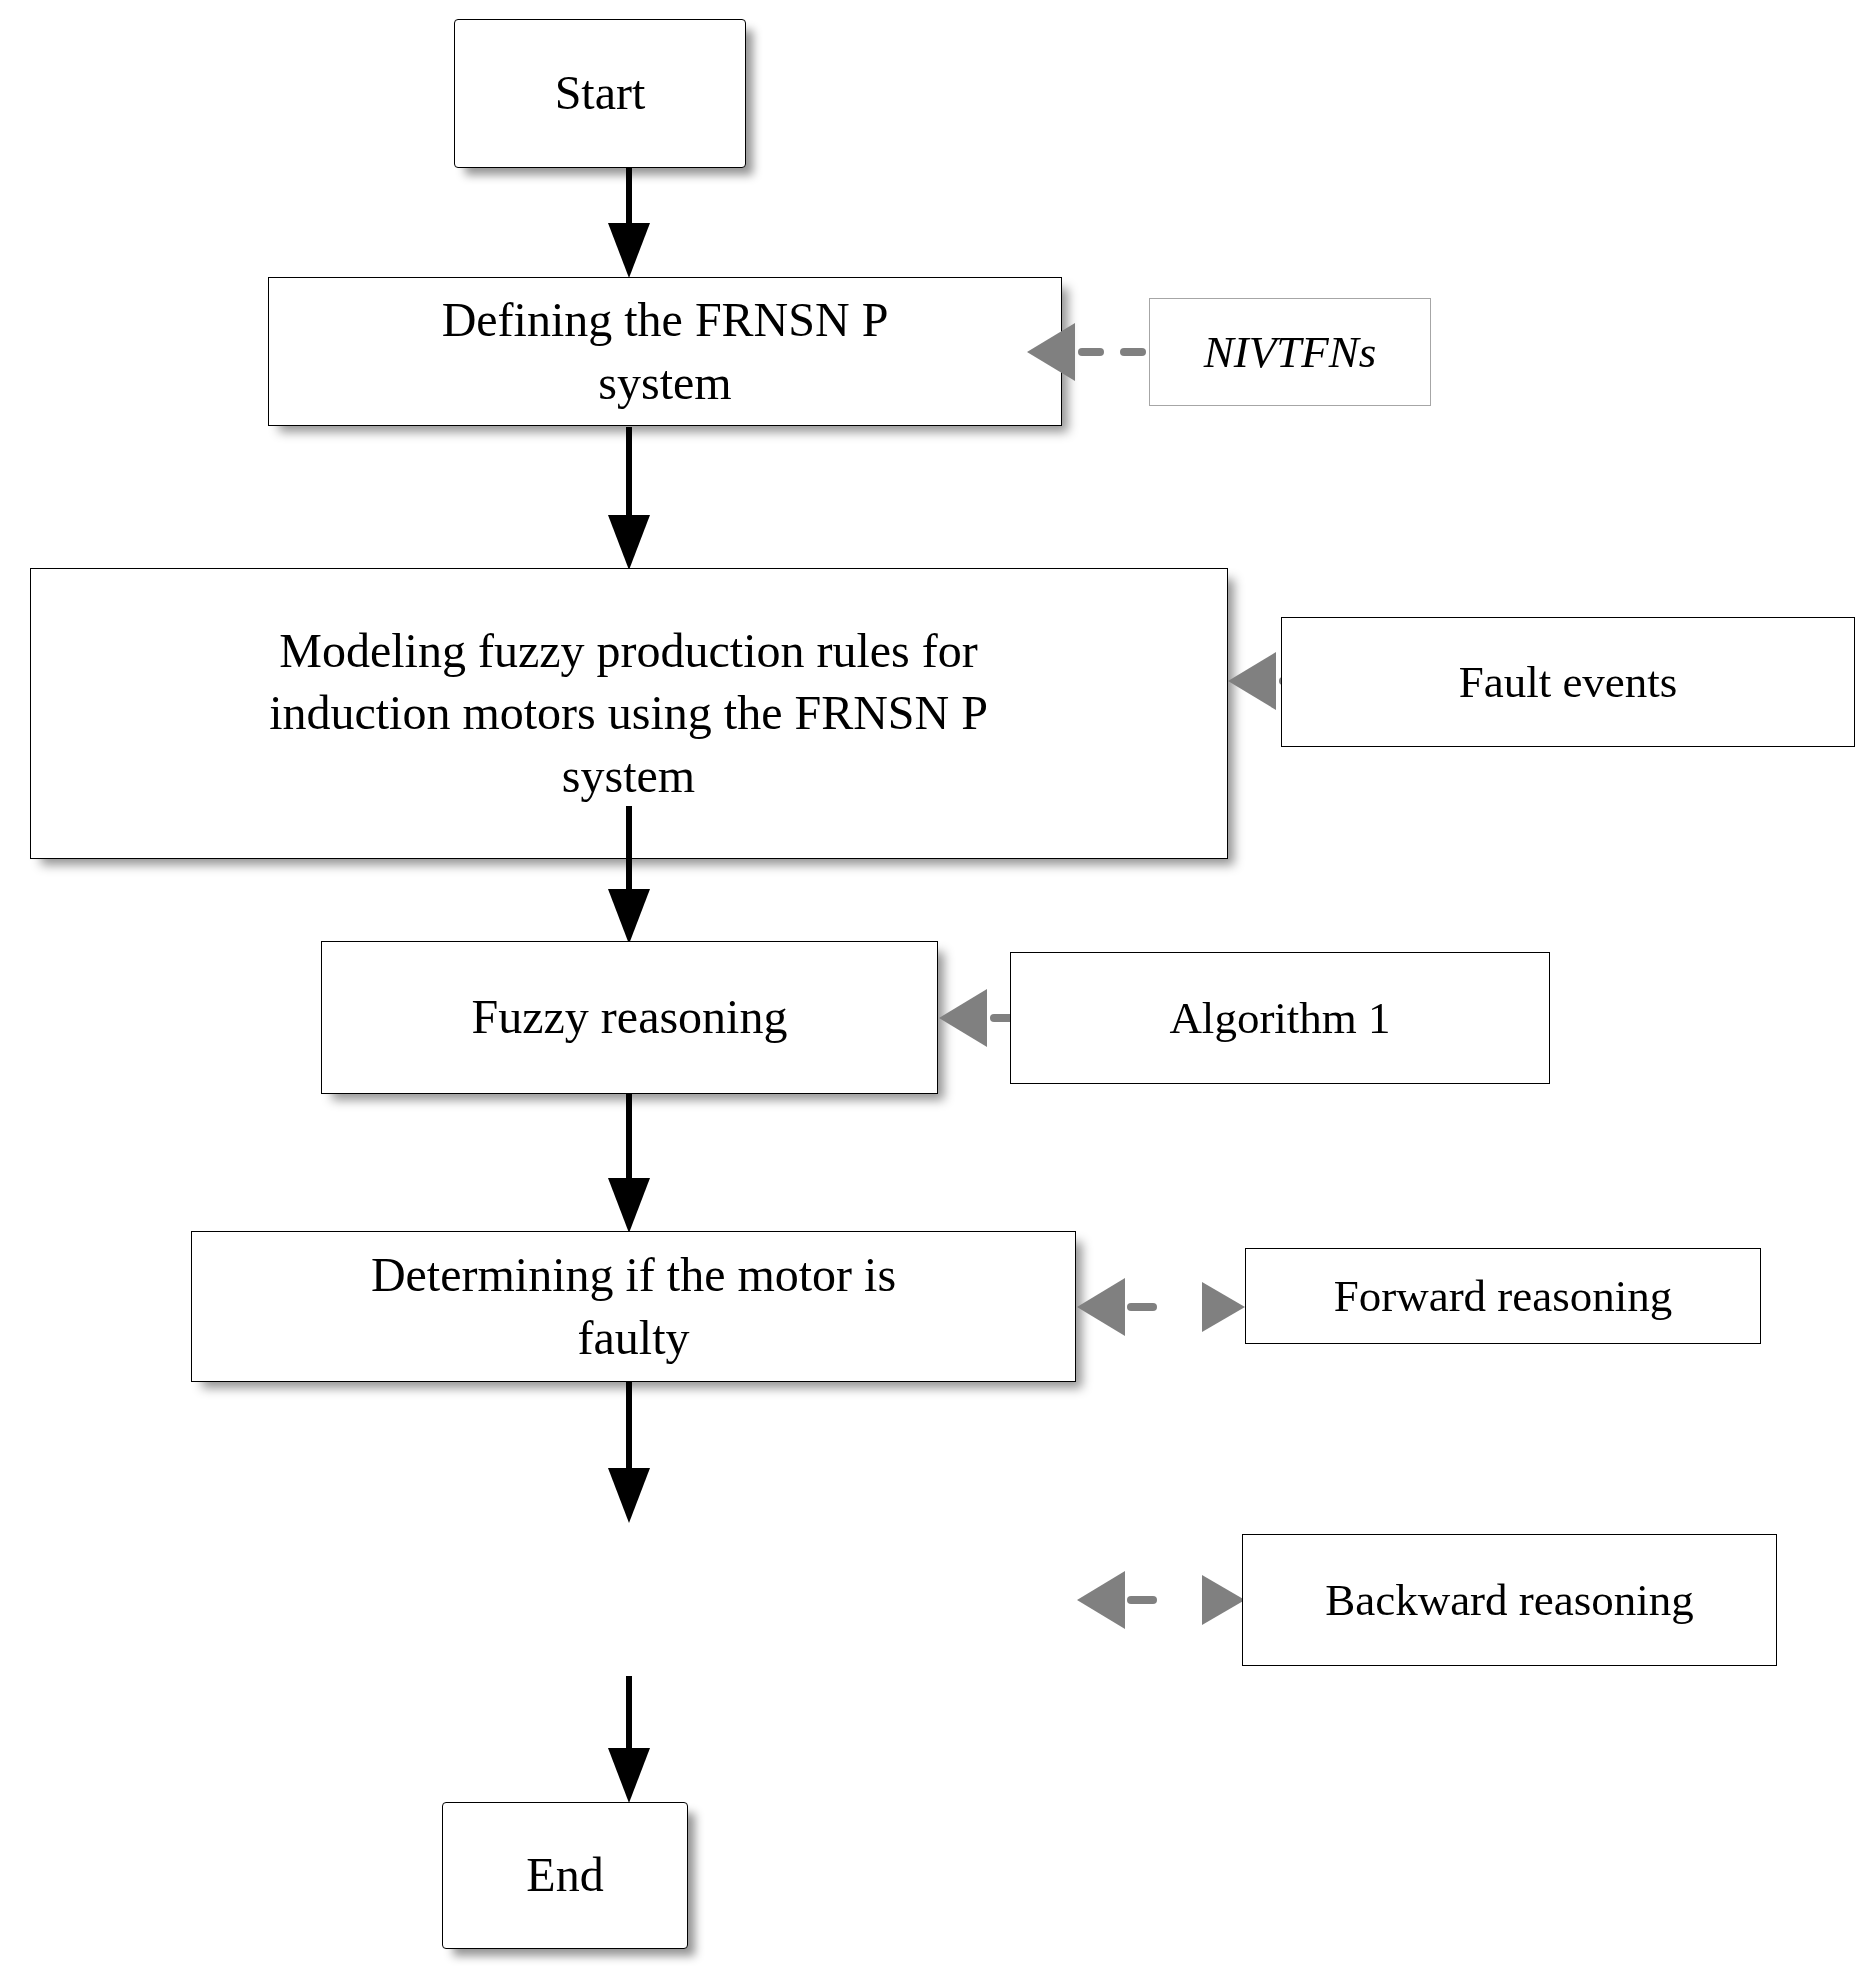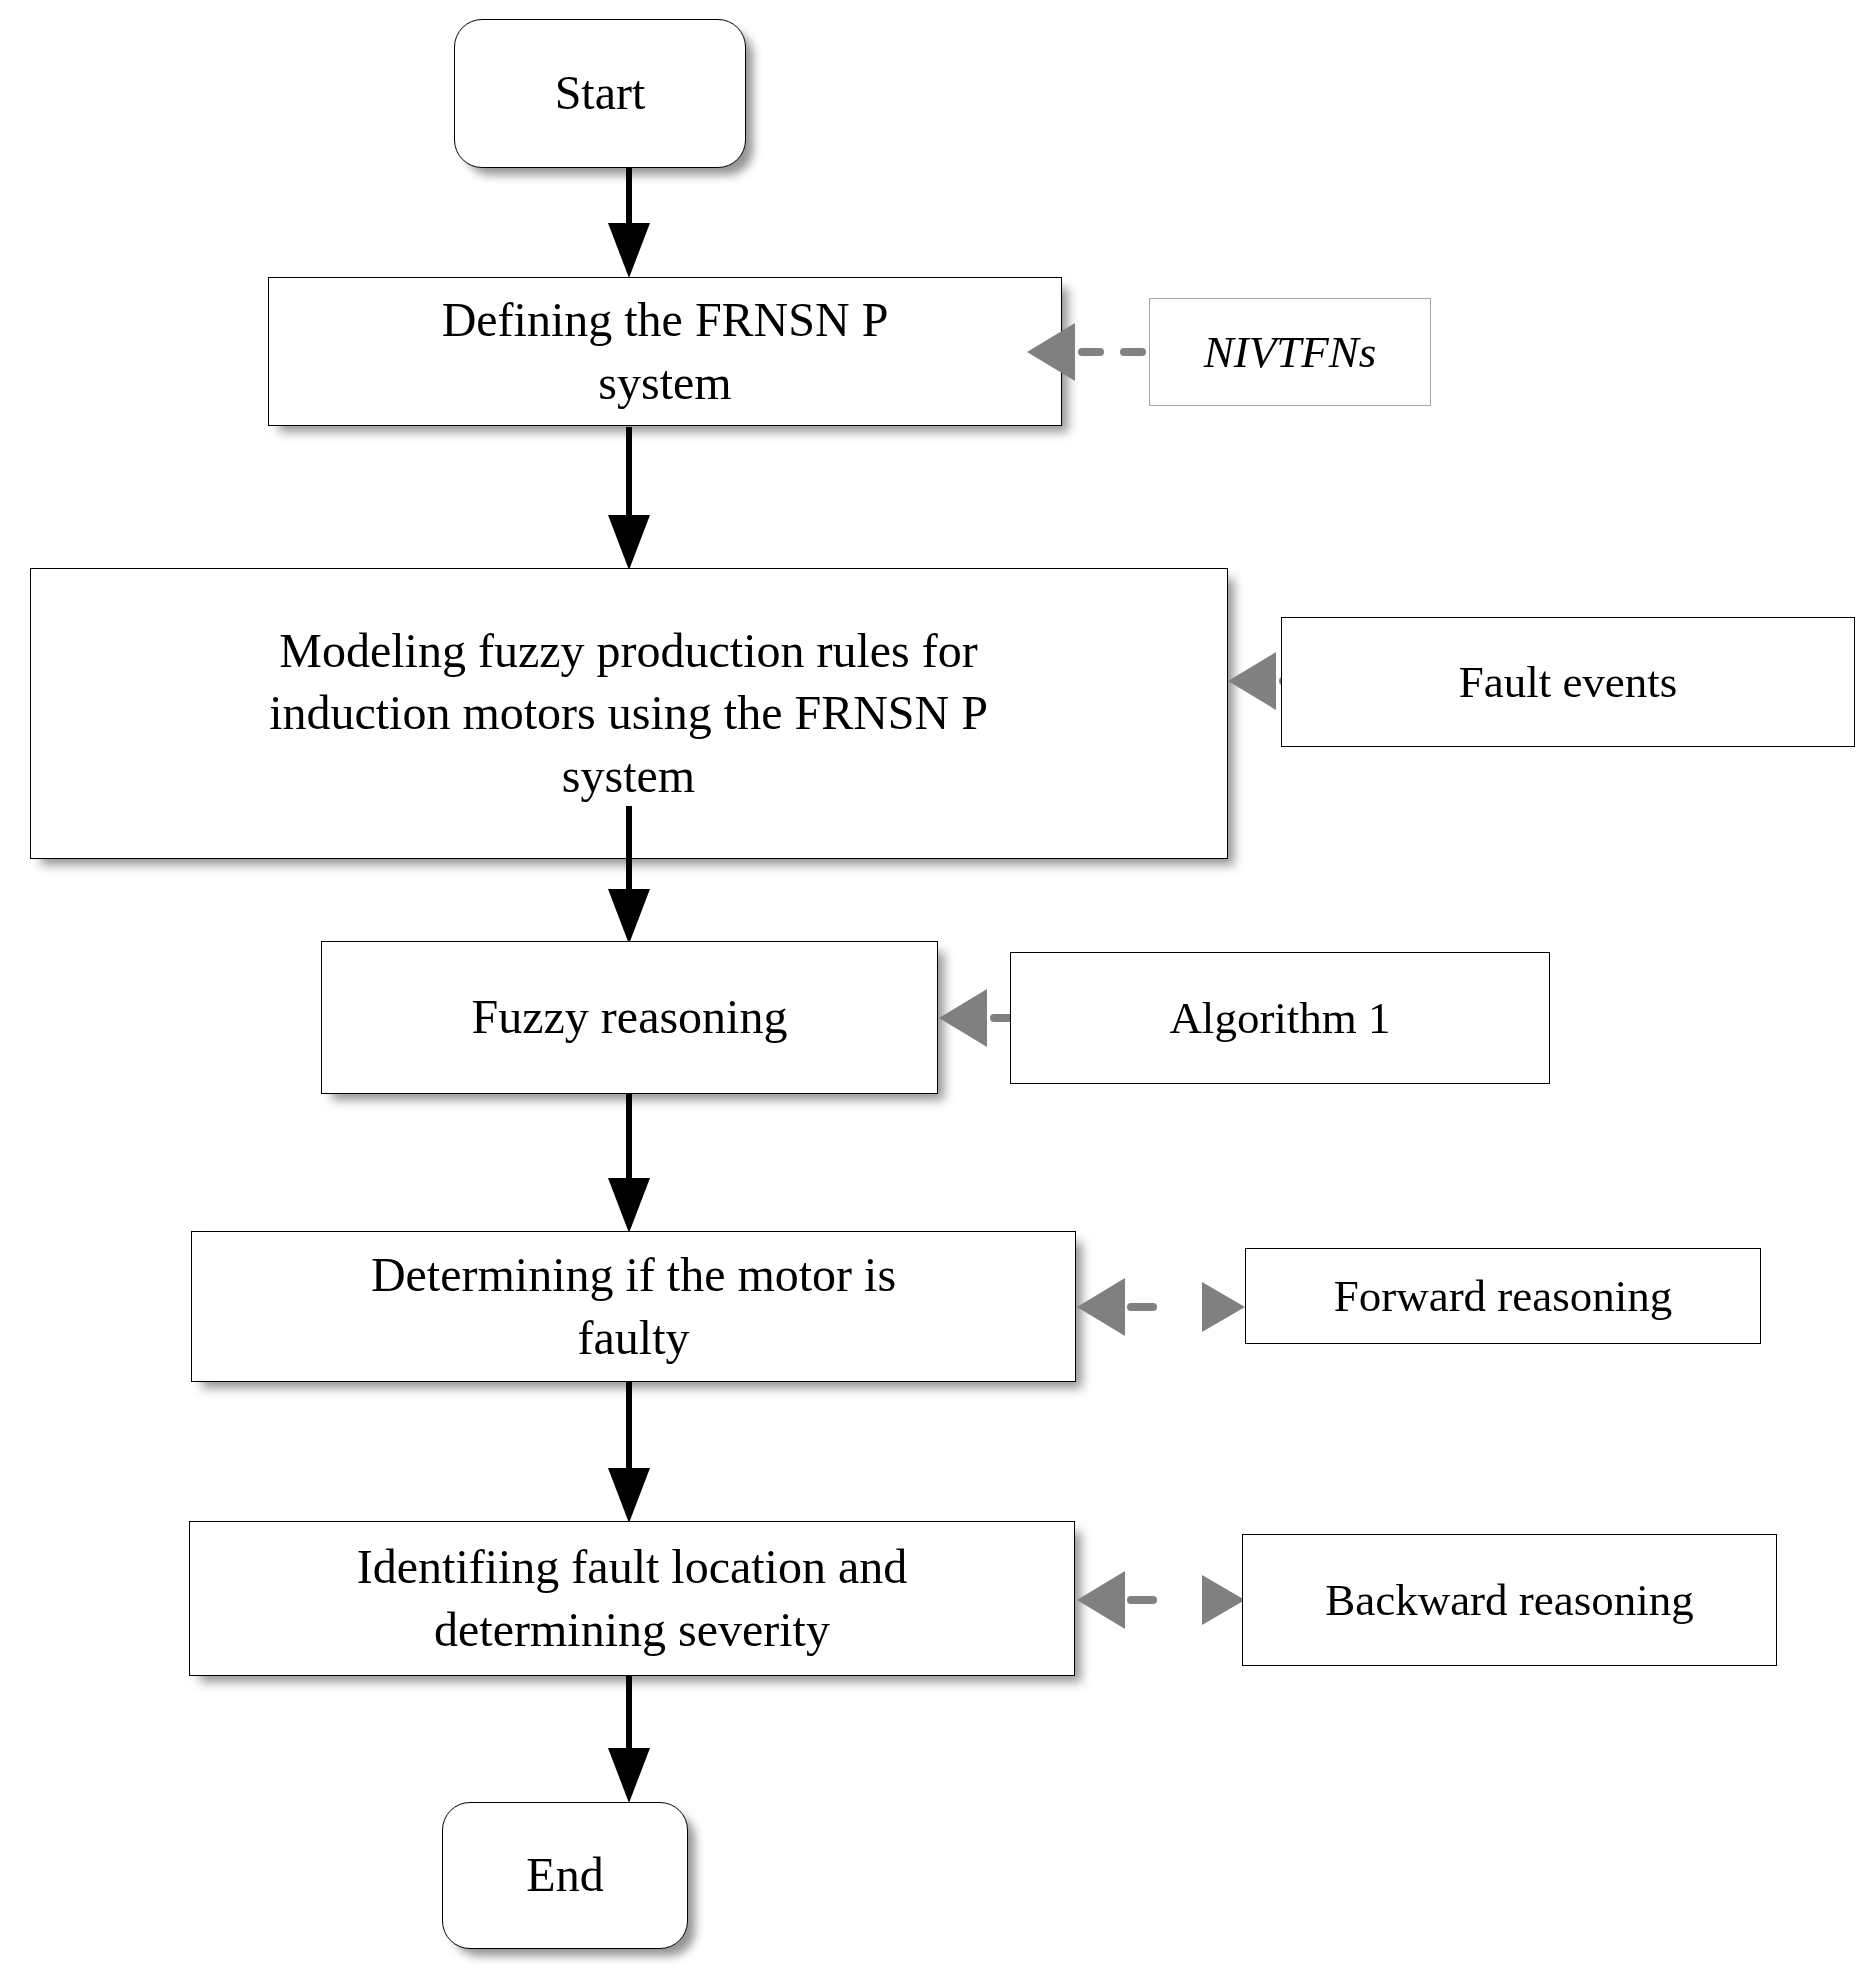--- a/index.html
+++ b/index.html
@@ -34,21 +34,21 @@
     padding: 3.8px 11.3px;
     box-shadow: 8.8px 8.8px 10px -2.5px rgba(0,0,0,0.42);
   }
   .node .label {
     display: block;
     white-space: pre-line;
   }
 
   
   .node.terminator {
-    border-radius: 28px;
+    border-radius: 4px;
     font-size: 48px;
   }
 
   
   .node.process {
     font-size: 48px;
   }
 
   
   .node.side {
@@ -210,24 +210,20 @@
 
   <div class="node side" style="left:1245px; top:1248px; width:516px; height:96px;">
     <span class="label">Forward reasoning</span>
   </div>
 
   <div class="vconn" style="left:607px; top:1382px; width:44px; height:141px;">
     <div class="stem" style="height:89px;"></div>
     <div class="head"></div>
   </div>
 
-  <div class="node process" style="left:189px; top:1521px; width:886px; height:155px;">
-    <span class="label">Identifiing fault location and
-determining severity</span>
-  </div>
 
   <div class="hconn" style="left:1077px; top:1600px; width:63px;">
     <div class="arrow-left"></div>
     <div class="dash seg" style="left:50px; width:30px;"></div>
     <div class="arrow-right" style="right:-105px;"></div>
   </div>
 
   <div class="node side" style="left:1242px; top:1534px; width:535px; height:132px;">
     <span class="label">Backward reasoning</span>
   </div>

